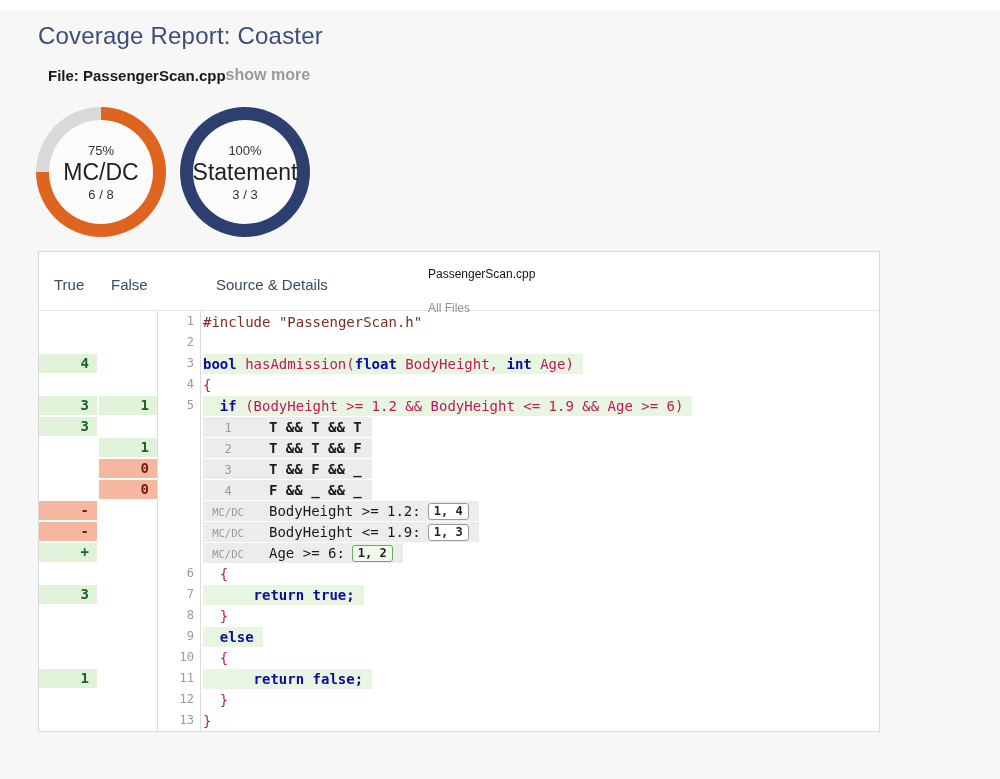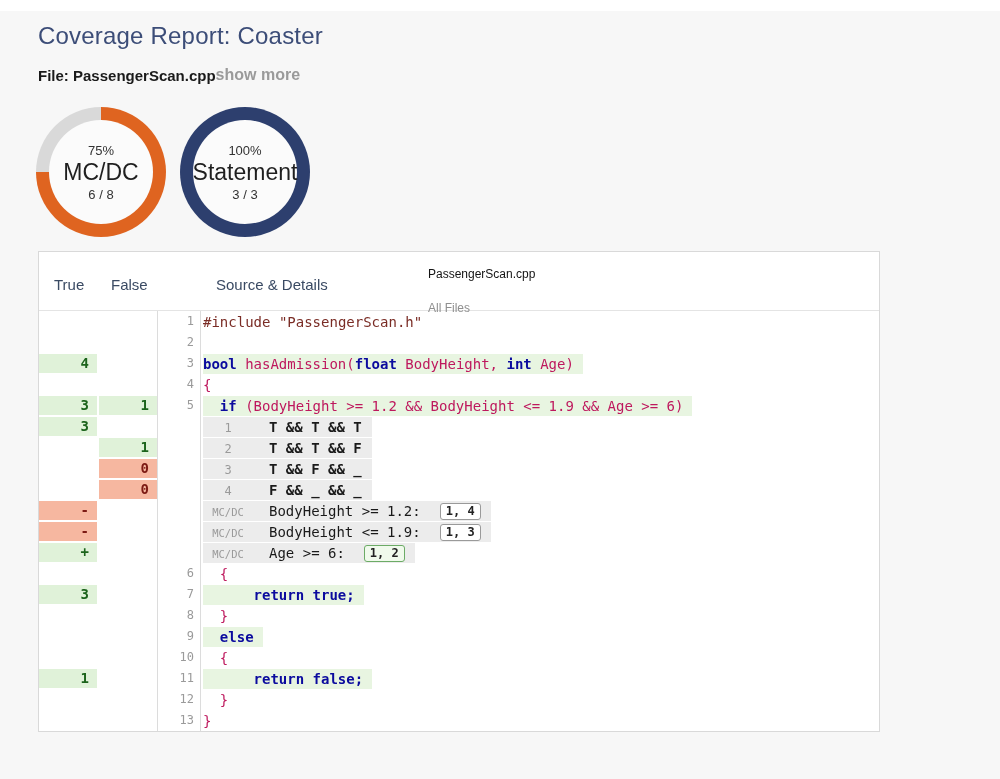--- a/index.html
+++ b/index.html
@@ -8,21 +8,21 @@
     position:relative; width:1000px; height:779px;
     background:#f7f7f7; overflow:hidden;
     font-family:"Liberation Sans", sans-serif; color:#1a1a1a;
   }
   .top-strip { position:absolute; left:0; top:0; width:1000px; height:11px; background:#ffffff; }
 
   .page-title {
     position:absolute; left:38px; top:22px;
     font-size:24px; font-weight:400; color:#3c4d78; letter-spacing:.2px;
   }
-  .file-row { position:absolute; left:38px; top:66px; display:flex; align-items:center; }
+  .file-row { position:absolute; left:48px; top:66px; display:flex; align-items:center; }
   .file-label { font-size:15px; font-weight:700; color:#1a1a1a; }
   .show-more { font-size:16px; color:#9a9a9a; cursor:pointer;font-weight:bold; }
 
   .donuts { position:absolute; left:36px; top:107px; display:flex; gap:14px; }
   .donut { position:relative; width:130px; height:130px; border-radius:50%; }
   .donut::before { content:""; position:absolute; inset:13px; border-radius:50%; background:#fbfbfb; }
   .donut-inner {
     position:absolute; inset:13px; display:flex; flex-direction:column;
     align-items:center; justify-content:center; text-align:center; z-index:1;
   }
@@ -68,21 +68,21 @@
     display:inline-block; width:50px; text-align:center;
     color:#9a9a9a; font-size:12px;
   }
   .mc-label {
     display:inline-block; width:50px; text-align:center;
     color:#9a9a9a; font-size:10.5px;
   }
   .cond-text { font-weight:600; padding-left:16px;text-align:center; }
   .mc-expr { padding-left:16px; }
   .pair-box {
-    display:inline-block; margin-left:19px; padding:0 5px;
+    display:inline-block; margin-left:7px; padding:0 5px;
     border-radius:3px; font-size:12px; line-height:15px; font-weight:600;
     vertical-align:1px; color:#222;
   }
   .pair-box.gray  { border:1px solid #9a9a9a; background:#ffffff; }
   .pair-box.green { border:1px solid #6cab66; background:#f0faec; }
 </style>
 </head>
 <body>
 
 <div class="page">

